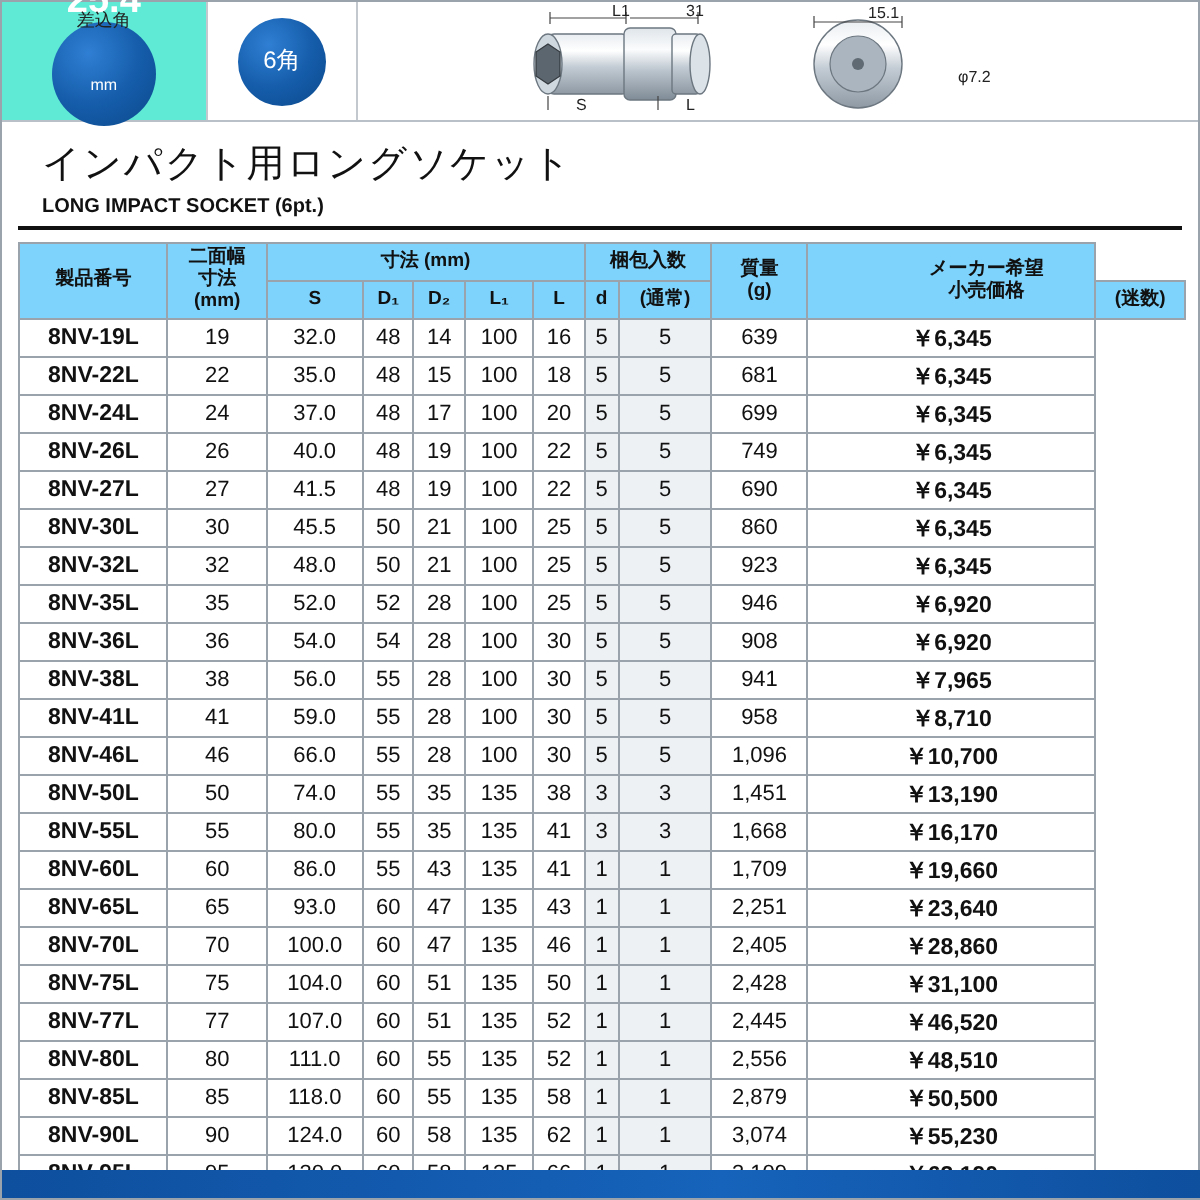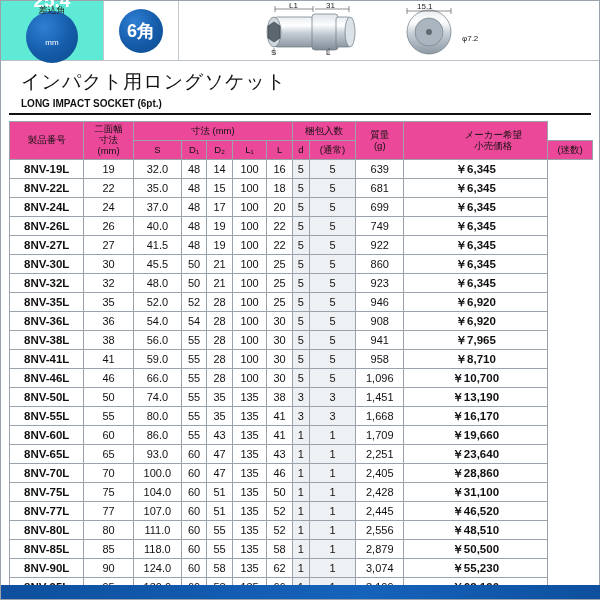--- a/index.html
+++ b/index.html
@@ -54,26 +54,26 @@
   .badge-hex {
     width:76px; height:59px;
     display:flex; align-items:center; justify-content:center;
     border-right:1px solid #c2c8ce;
     background:#fff;
   }
   .hex-circle {
     width:44px; height:44px; border-radius:50%;
     background:radial-gradient(circle at 35% 30%, #2f7fd4 0%, #145ba8 55%, #0d4a8c 100%);
     color:#fff; display:flex; align-items:center; justify-content:center;
-    font-size:18px; font-weight:bold;
+    font-size:12px; font-weight:normal;
   }
   .topbar-art {
     flex:1; height:59px; position:relative; background:#ffffff;
   }
-  .dim-txt { position:absolute; font-size:8px; color:#222; }
+  .dim-txt { position:absolute; font-size:8px; color:#222;margin-left:17px; }
 
   
   .title-block {
     padding:8px 12px 4px 12px;
     border-bottom:2px solid #111;
     margin:0 8px;
   }
   .title-jp { font-size:19px; font-weight:normal; letter-spacing:1px; color:#111; }
   .title-en { font-size:10px; font-weight:bold; color:#111; margin-top:3px; }
 
@@ -85,22 +85,22 @@
     font-size:11px;
   }
   table.specs th, table.specs td {
     border:1px solid #9aa3ab;
     text-align:center;
     padding:1px 2px;
     height:19px;
     background:#ffffff;
   }
   table.specs thead th {
-    background:#ec4899;
-    font-weight:normal;
+    background:#7dd3fc;
+    font-weight:bold;
     font-size:9.5px;
     color:#111;
     line-height:1.15;
   }
   td.code {
     text-align:left;
     padding-left:6px;
     font-weight:bold;
     font-size:11.5px;
   }
@@ -276,21 +276,21 @@
         <tr>
           <td class="code">8NV-27L</td>
           <td>27</td>
           <td>41.5</td>
           <td>48</td>
           <td>19</td>
           <td>100</td>
           <td>22</td>
           <td class="c-shade">5</td>
           <td class="c-shade">5</td>
-          <td>922</td>
+          <td>690</td>
           <td class="price">￥6,345</td>
         </tr>
         <tr>
           <td class="code">8NV-30L</td>
           <td>30</td>
           <td>45.5</td>
           <td>50</td>
           <td>21</td>
           <td>100</td>
           <td>25</td>

